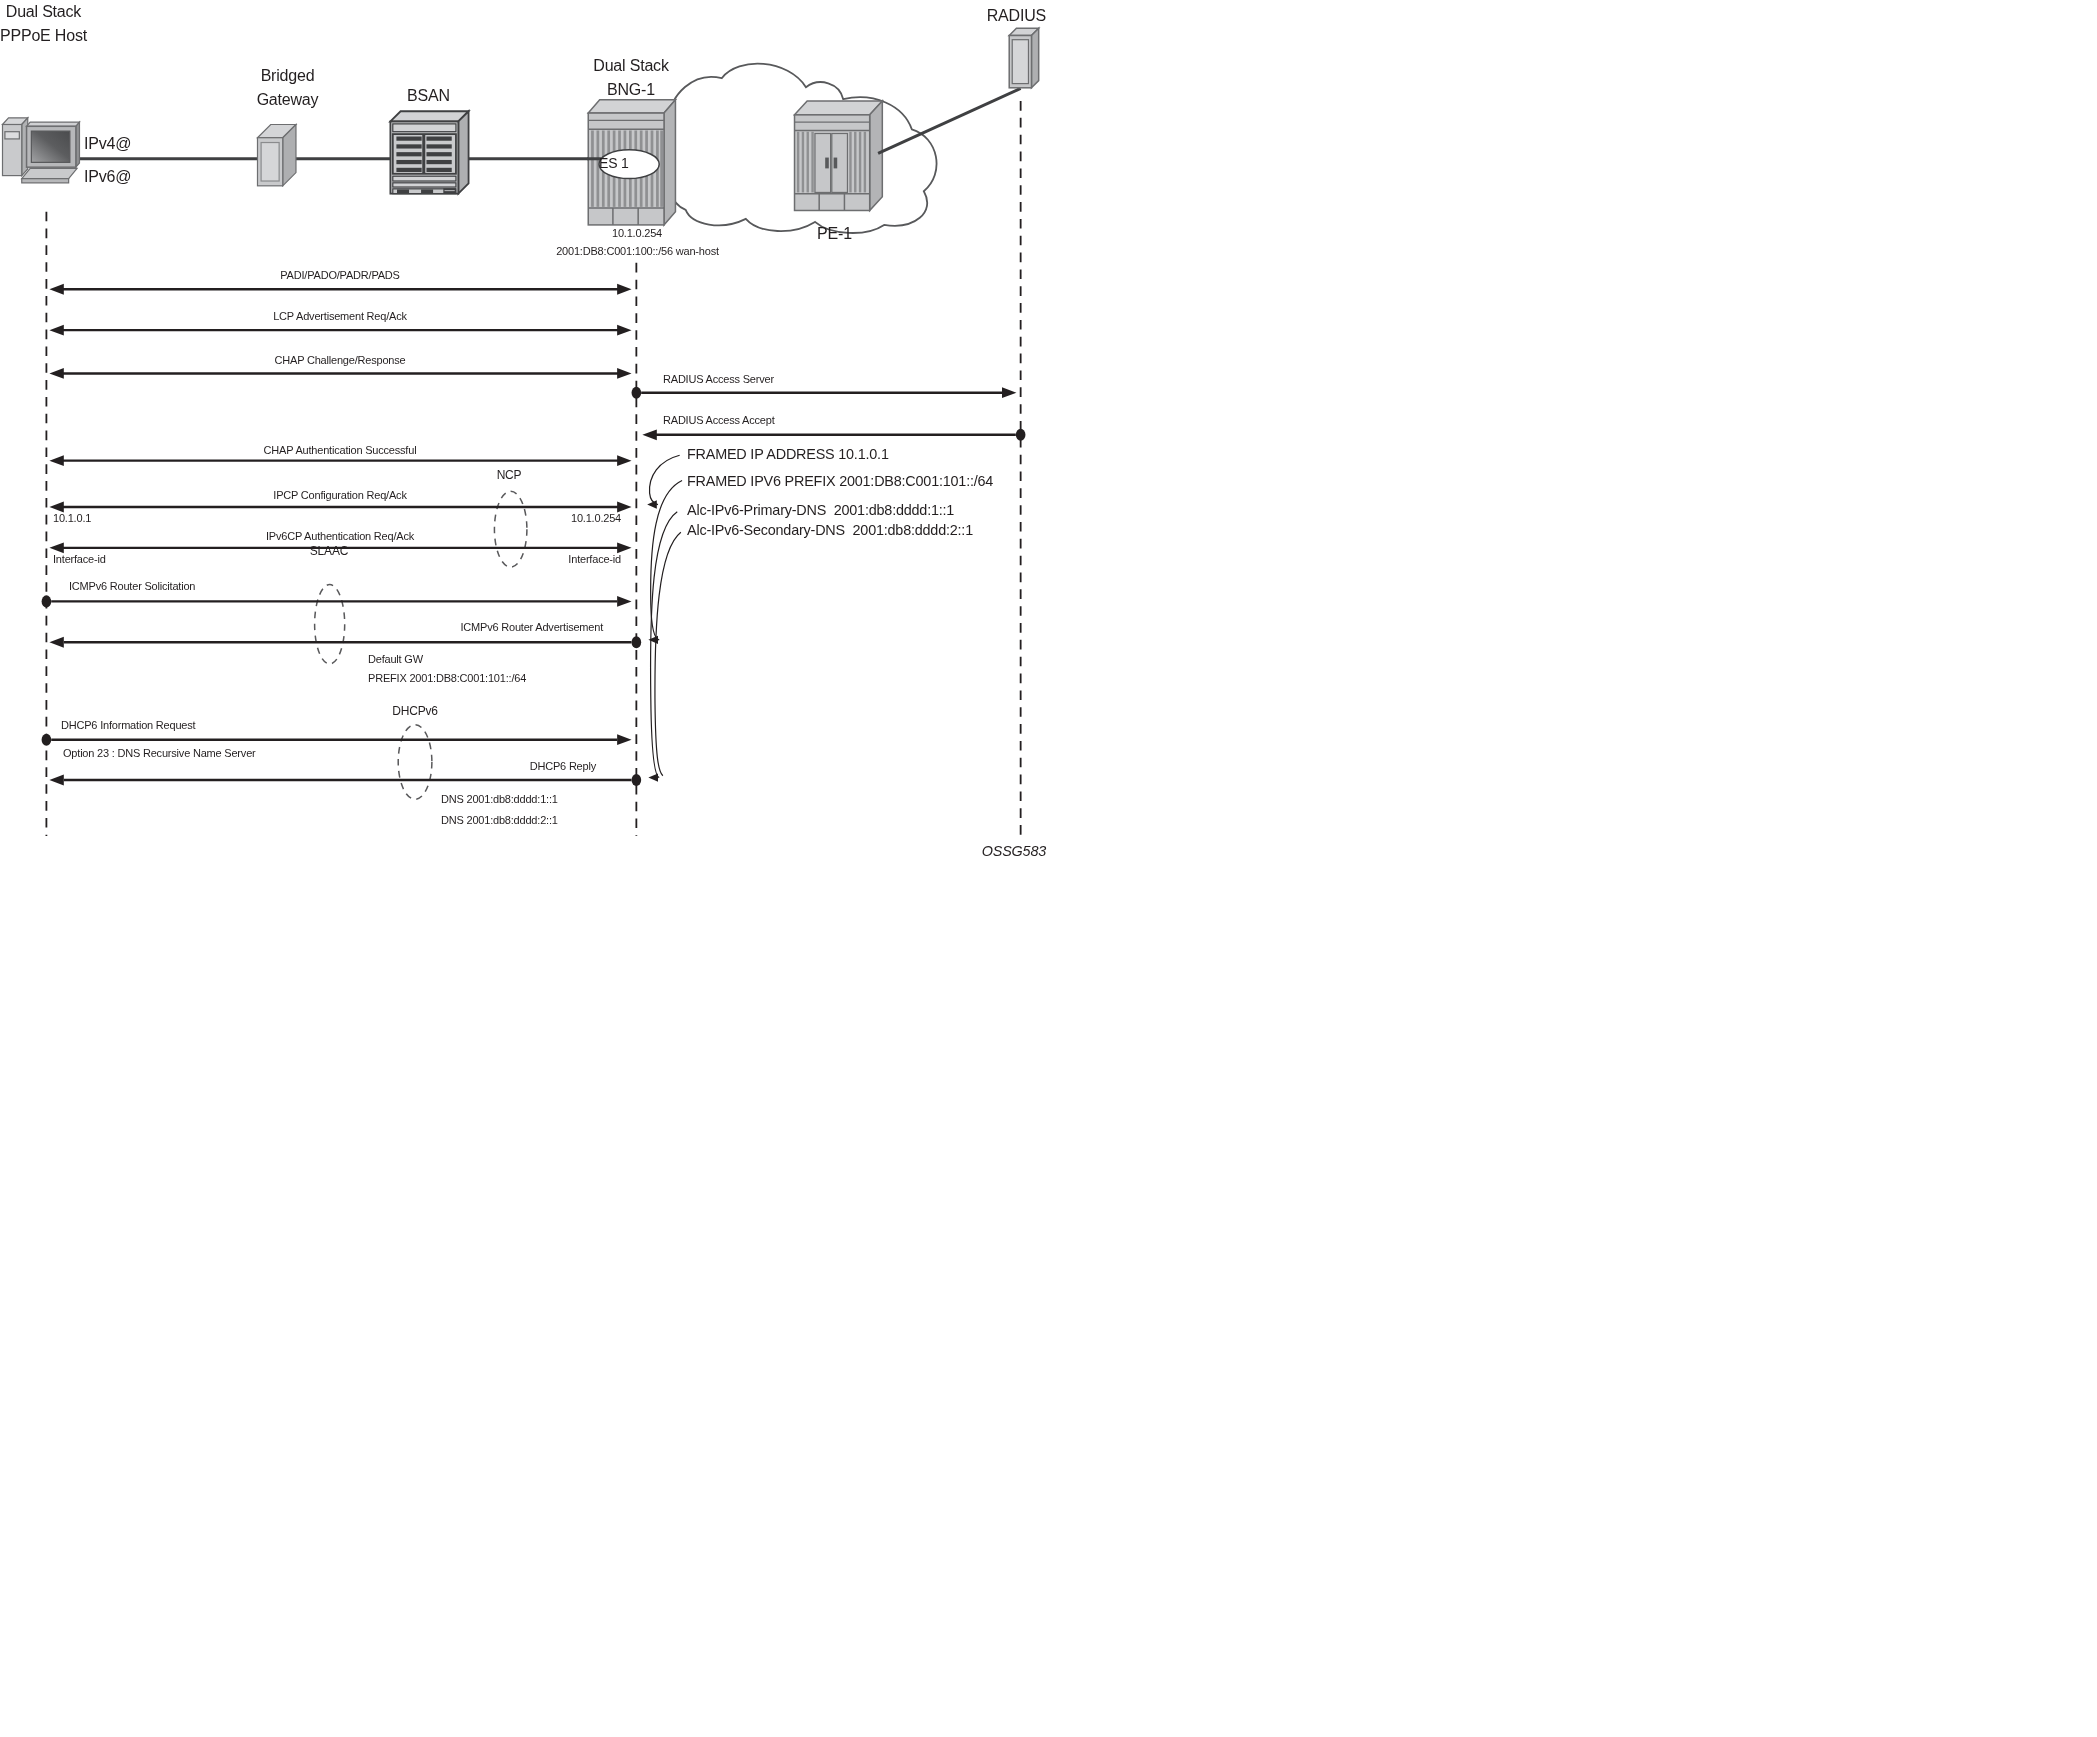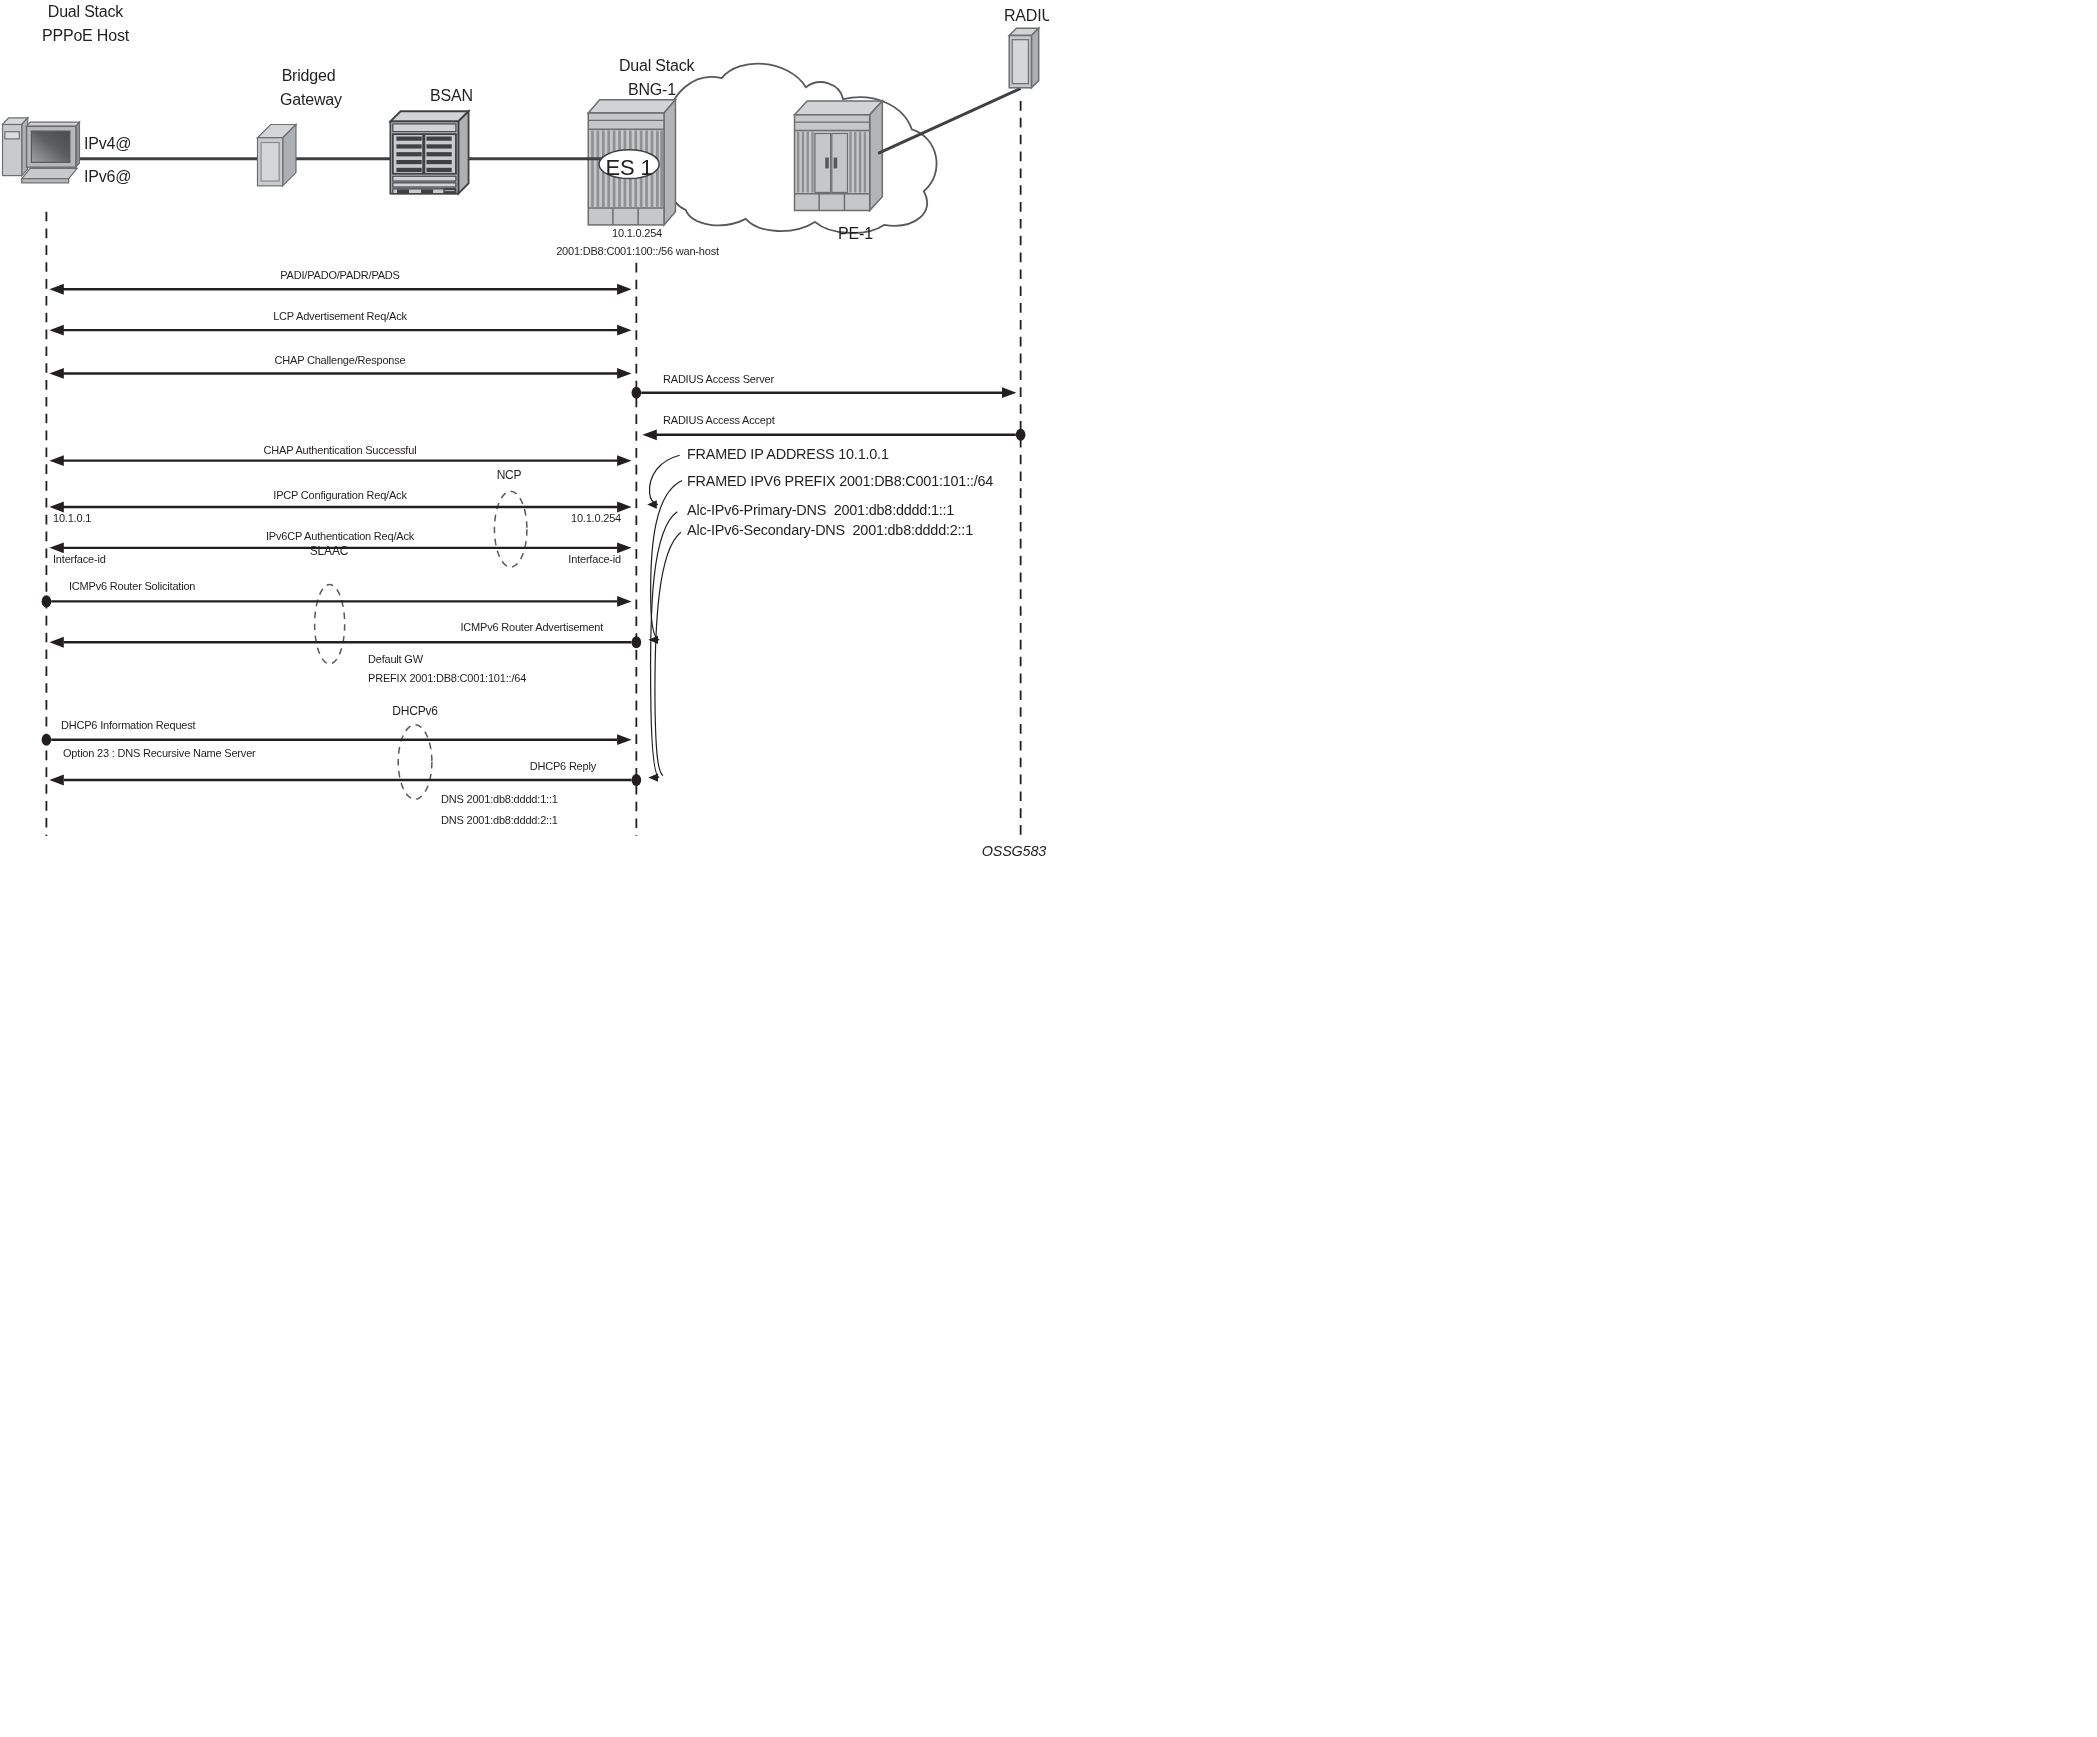--- a/index.html
+++ b/index.html
@@ -5,24 +5,24 @@
   html,body{margin:0;padding:0;background:#ffffff;}
   #stage{
     position:relative;width:1049px;height:869px;background:#ffffff;overflow:hidden;
     font-family:"Liberation Sans","DejaVu Sans",sans-serif;color:#231f20;
   }
   #gfx{position:absolute;left:0;top:0;}
   .lbl{position:absolute;color:#231f20;font-size:11px;letter-spacing:-0.2px;white-space:nowrap;}
   .center{text-align:center;}
   .right{text-align:right;}
   .dev{font-size:16px;line-height:1.5;text-align:center;}
-  .dev span{display:block;padding-left:42px;}
+  .dev span{display:block;}
   .grp{font-size:12px;text-align:center;}
   .attr{font-size:14.4px;white-space:pre;}
-  .badge{font-size:22px;text-align:center;}
+  .badge{font-size:14px;}
   .fig{font-family:Liberation Sans, sans-serif;font-style:italic;font-size:14.4px;}
 </style>
 </head>
 <body>
 
 <div id="stage">
 
 <svg id="gfx" width="1049" height="869" viewBox="0 0 1744 1445">
 
   <g>

